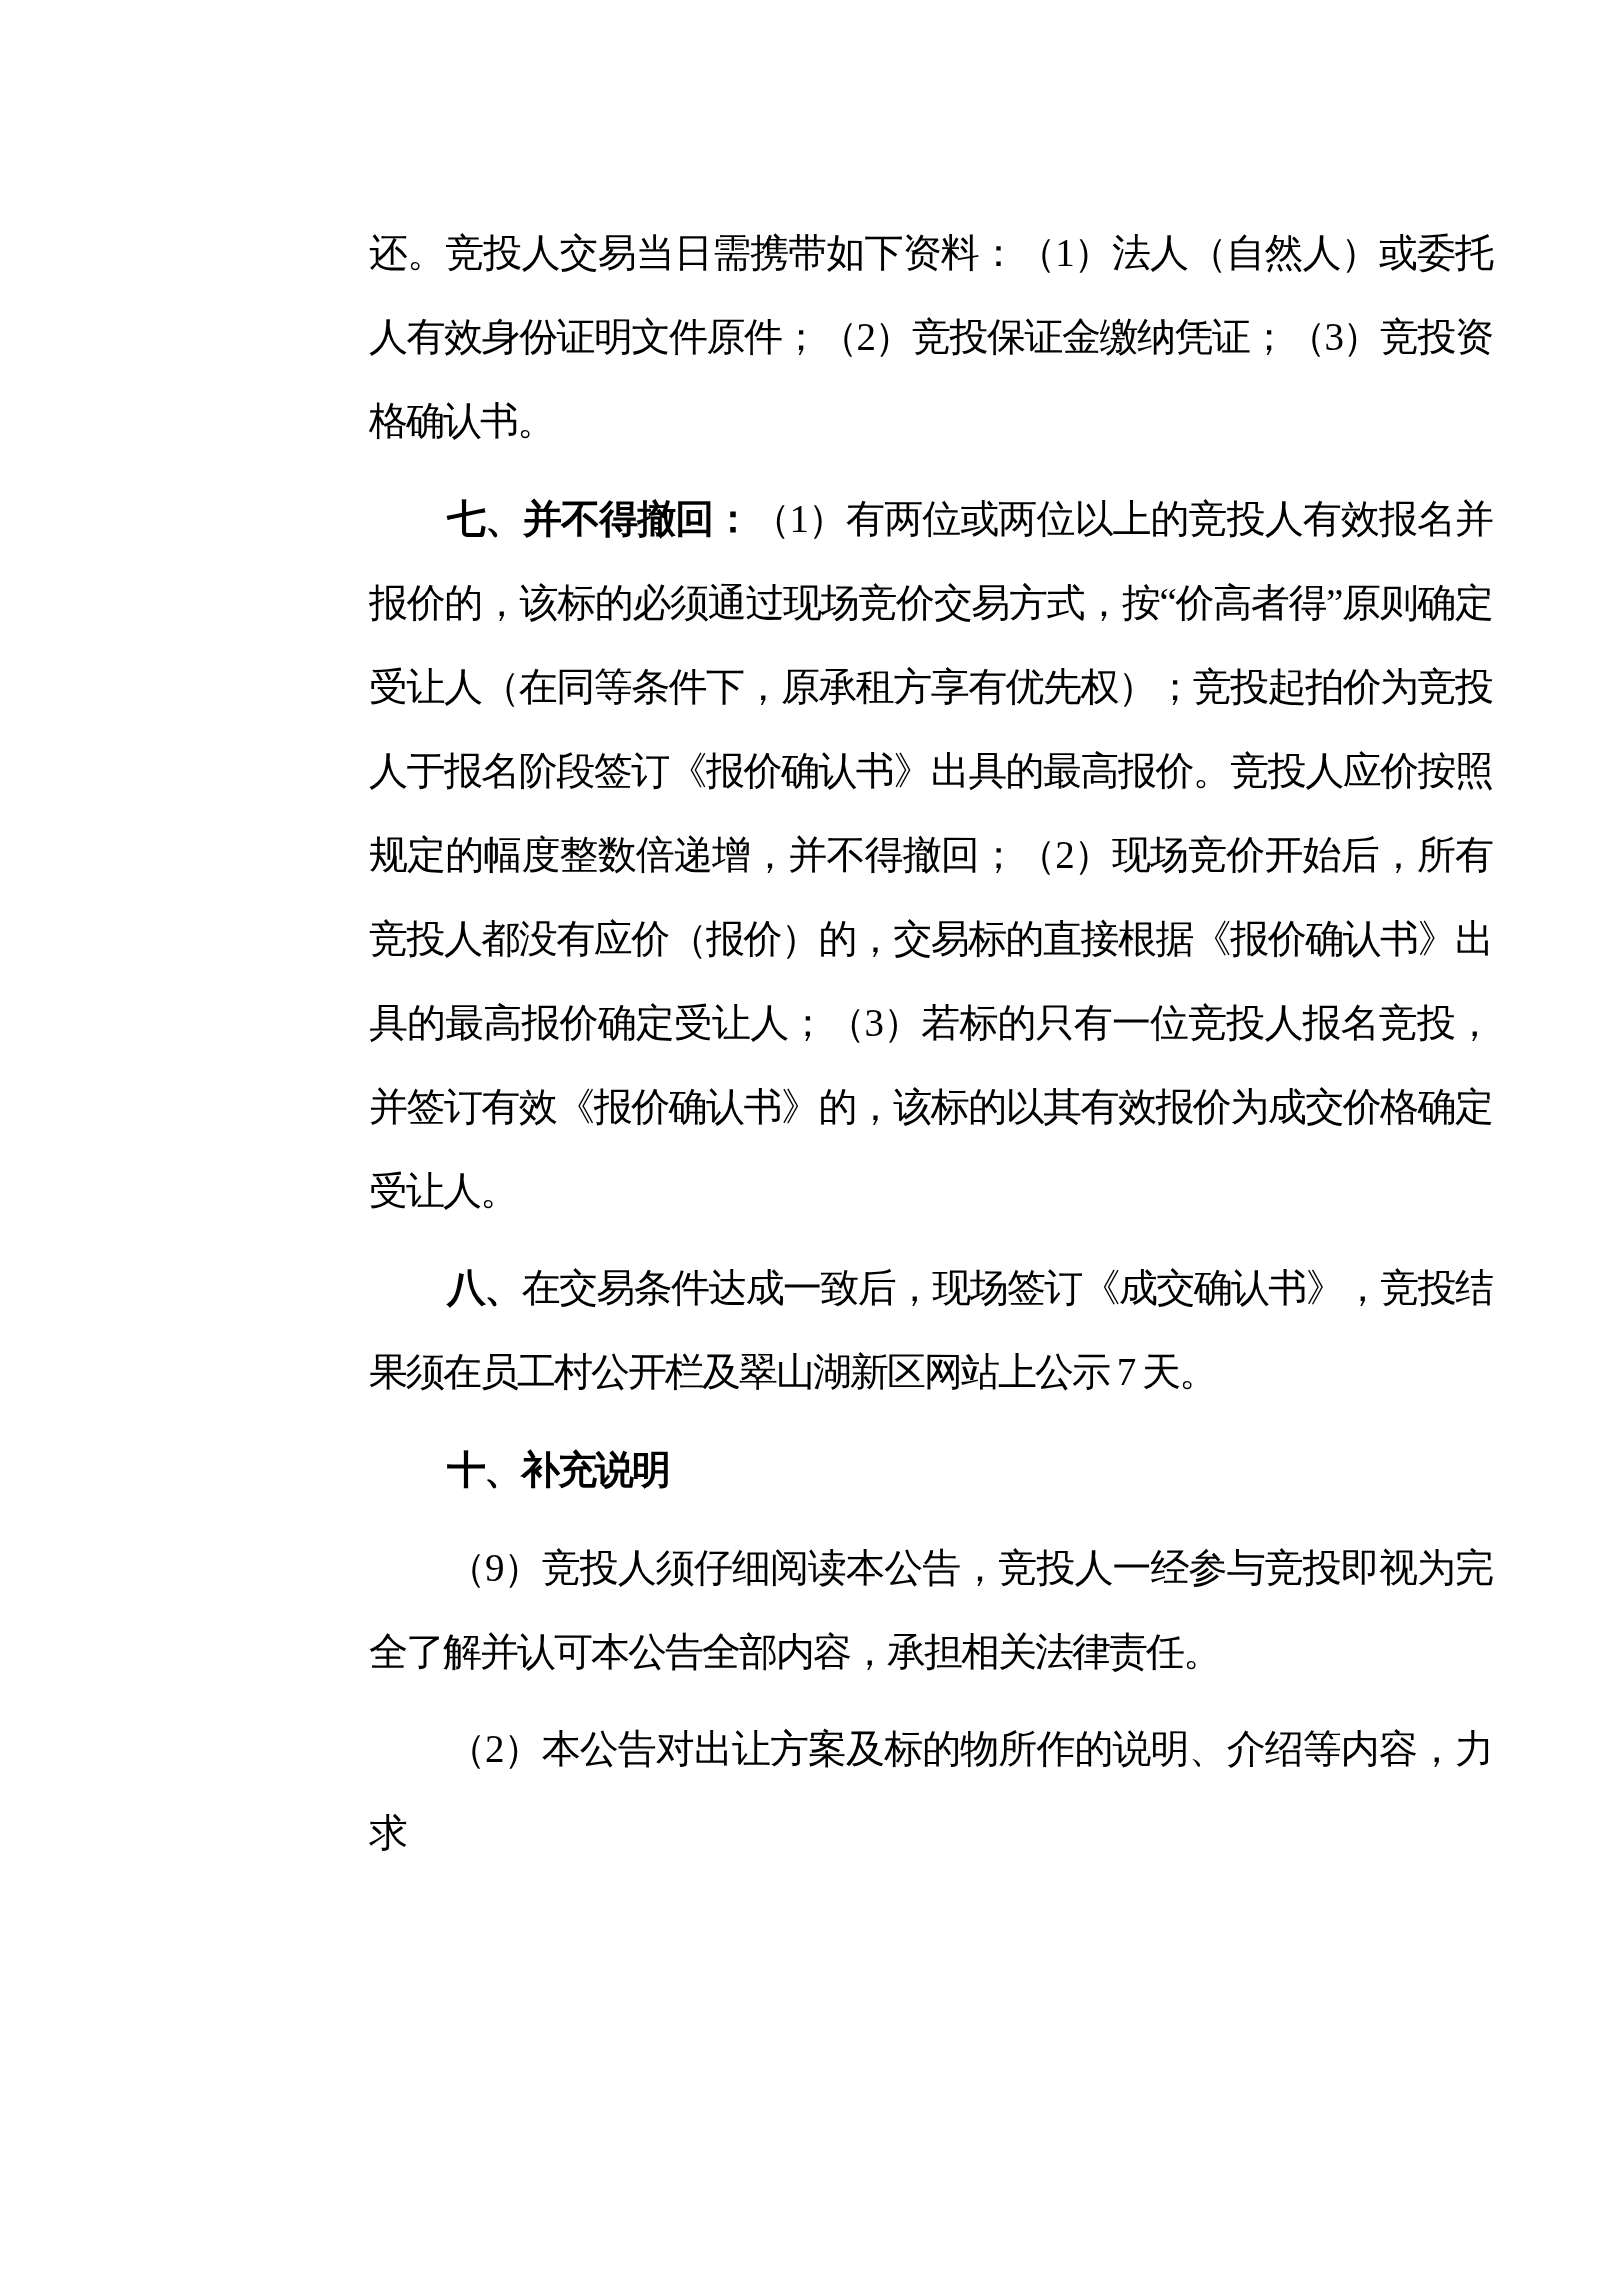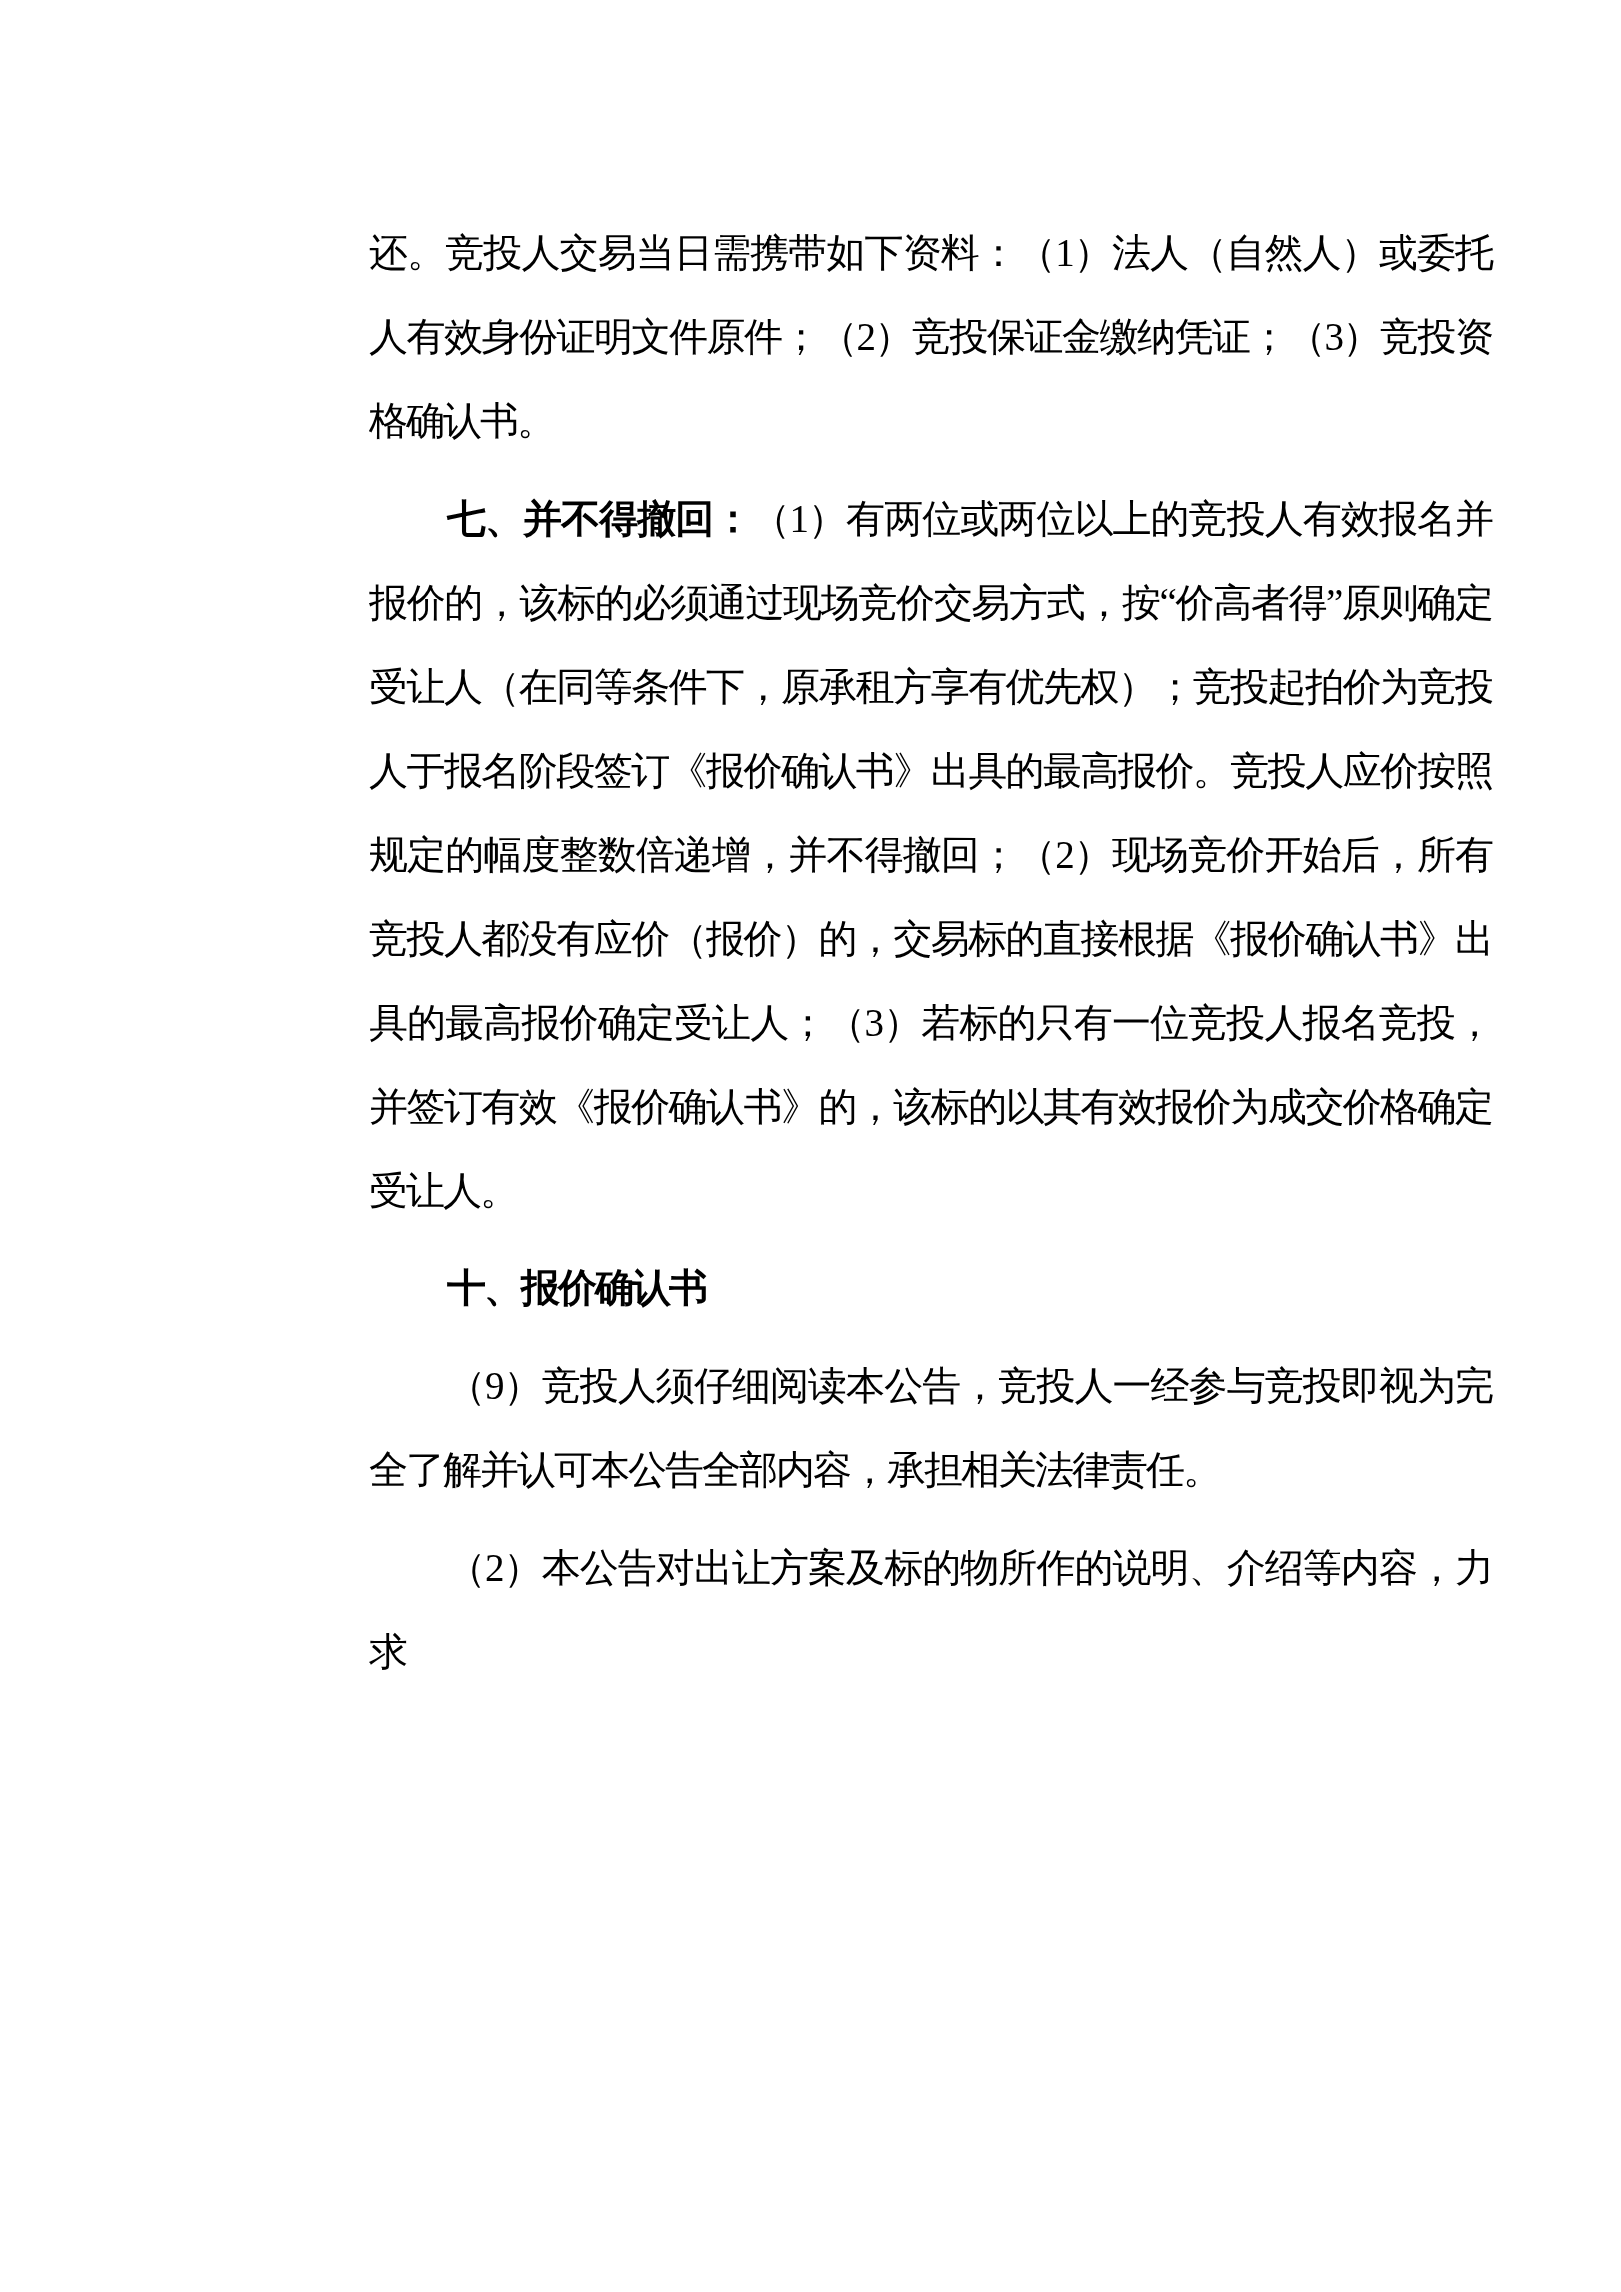--- a/index.html
+++ b/index.html
@@ -42,18 +42,19 @@
     font-weight: 700;
   }
 </style>
 </head>
 <body>
 
 <div class="page" style="background: rgb(255, 255, 255);">
   <main class="doc-body" style="color: rgb(0, 0, 0);">
       <p><span>还。竞投人交易当日需携带如下资料：（1）法人（自然人）或委托人有效身份证明文件原件；（2）竞投保证金缴纳凭证；（3）竞投资格确认书。</span></p>
       <p class="indent"><span class="seg-bold">七、并不得撤回：</span><span>（1）有两位或两位以上的竞投人有效报名并报价的，该标的必须通过现场竞价交易方式，按“价高者得”原则确定受让人（在同等条件下，原承租方享有优先权）；竞投起拍价为竞投人于报名阶段签订《报价确认书》出具的最高报价。竞投人应价按照规定的幅度整数倍递增，并不得撤回；（2）现场竞价开始后，所有竞投人都没有应价（报价）的，交易标的直接根据《报价确认书》出具的最高报价确定受让人；（3）若标的只有一位竞投人报名竞投，并签订有效《报价确认书》的，该标的以其有效报价为成交价格确定受让人。</span></p>
-      <p class="indent"><span class="seg-bold">十、报价确认书</span></p>
+      <p class="indent"><span class="seg-bold">八、</span><span>在交易条件达成一致后，现场签订《成交确认书》，竞投结果须在员工村公开栏及翠山湖新区网站上公示 7 天。</span></p>
+      <p class="indent"><span class="seg-bold">十、补充说明</span></p>
       <p class="indent"><span>（9）竞投人须仔细阅读本公告，竞投人一经参与竞投即视为完全了解并认可本公告全部内容，承担相关法律责任。</span></p>
       <p class="indent"><span>（2）本公告对出让方案及标的物所作的说明、介绍等内容，力求</span></p>
     </main>
 </div>
 
 
 </body></html>

